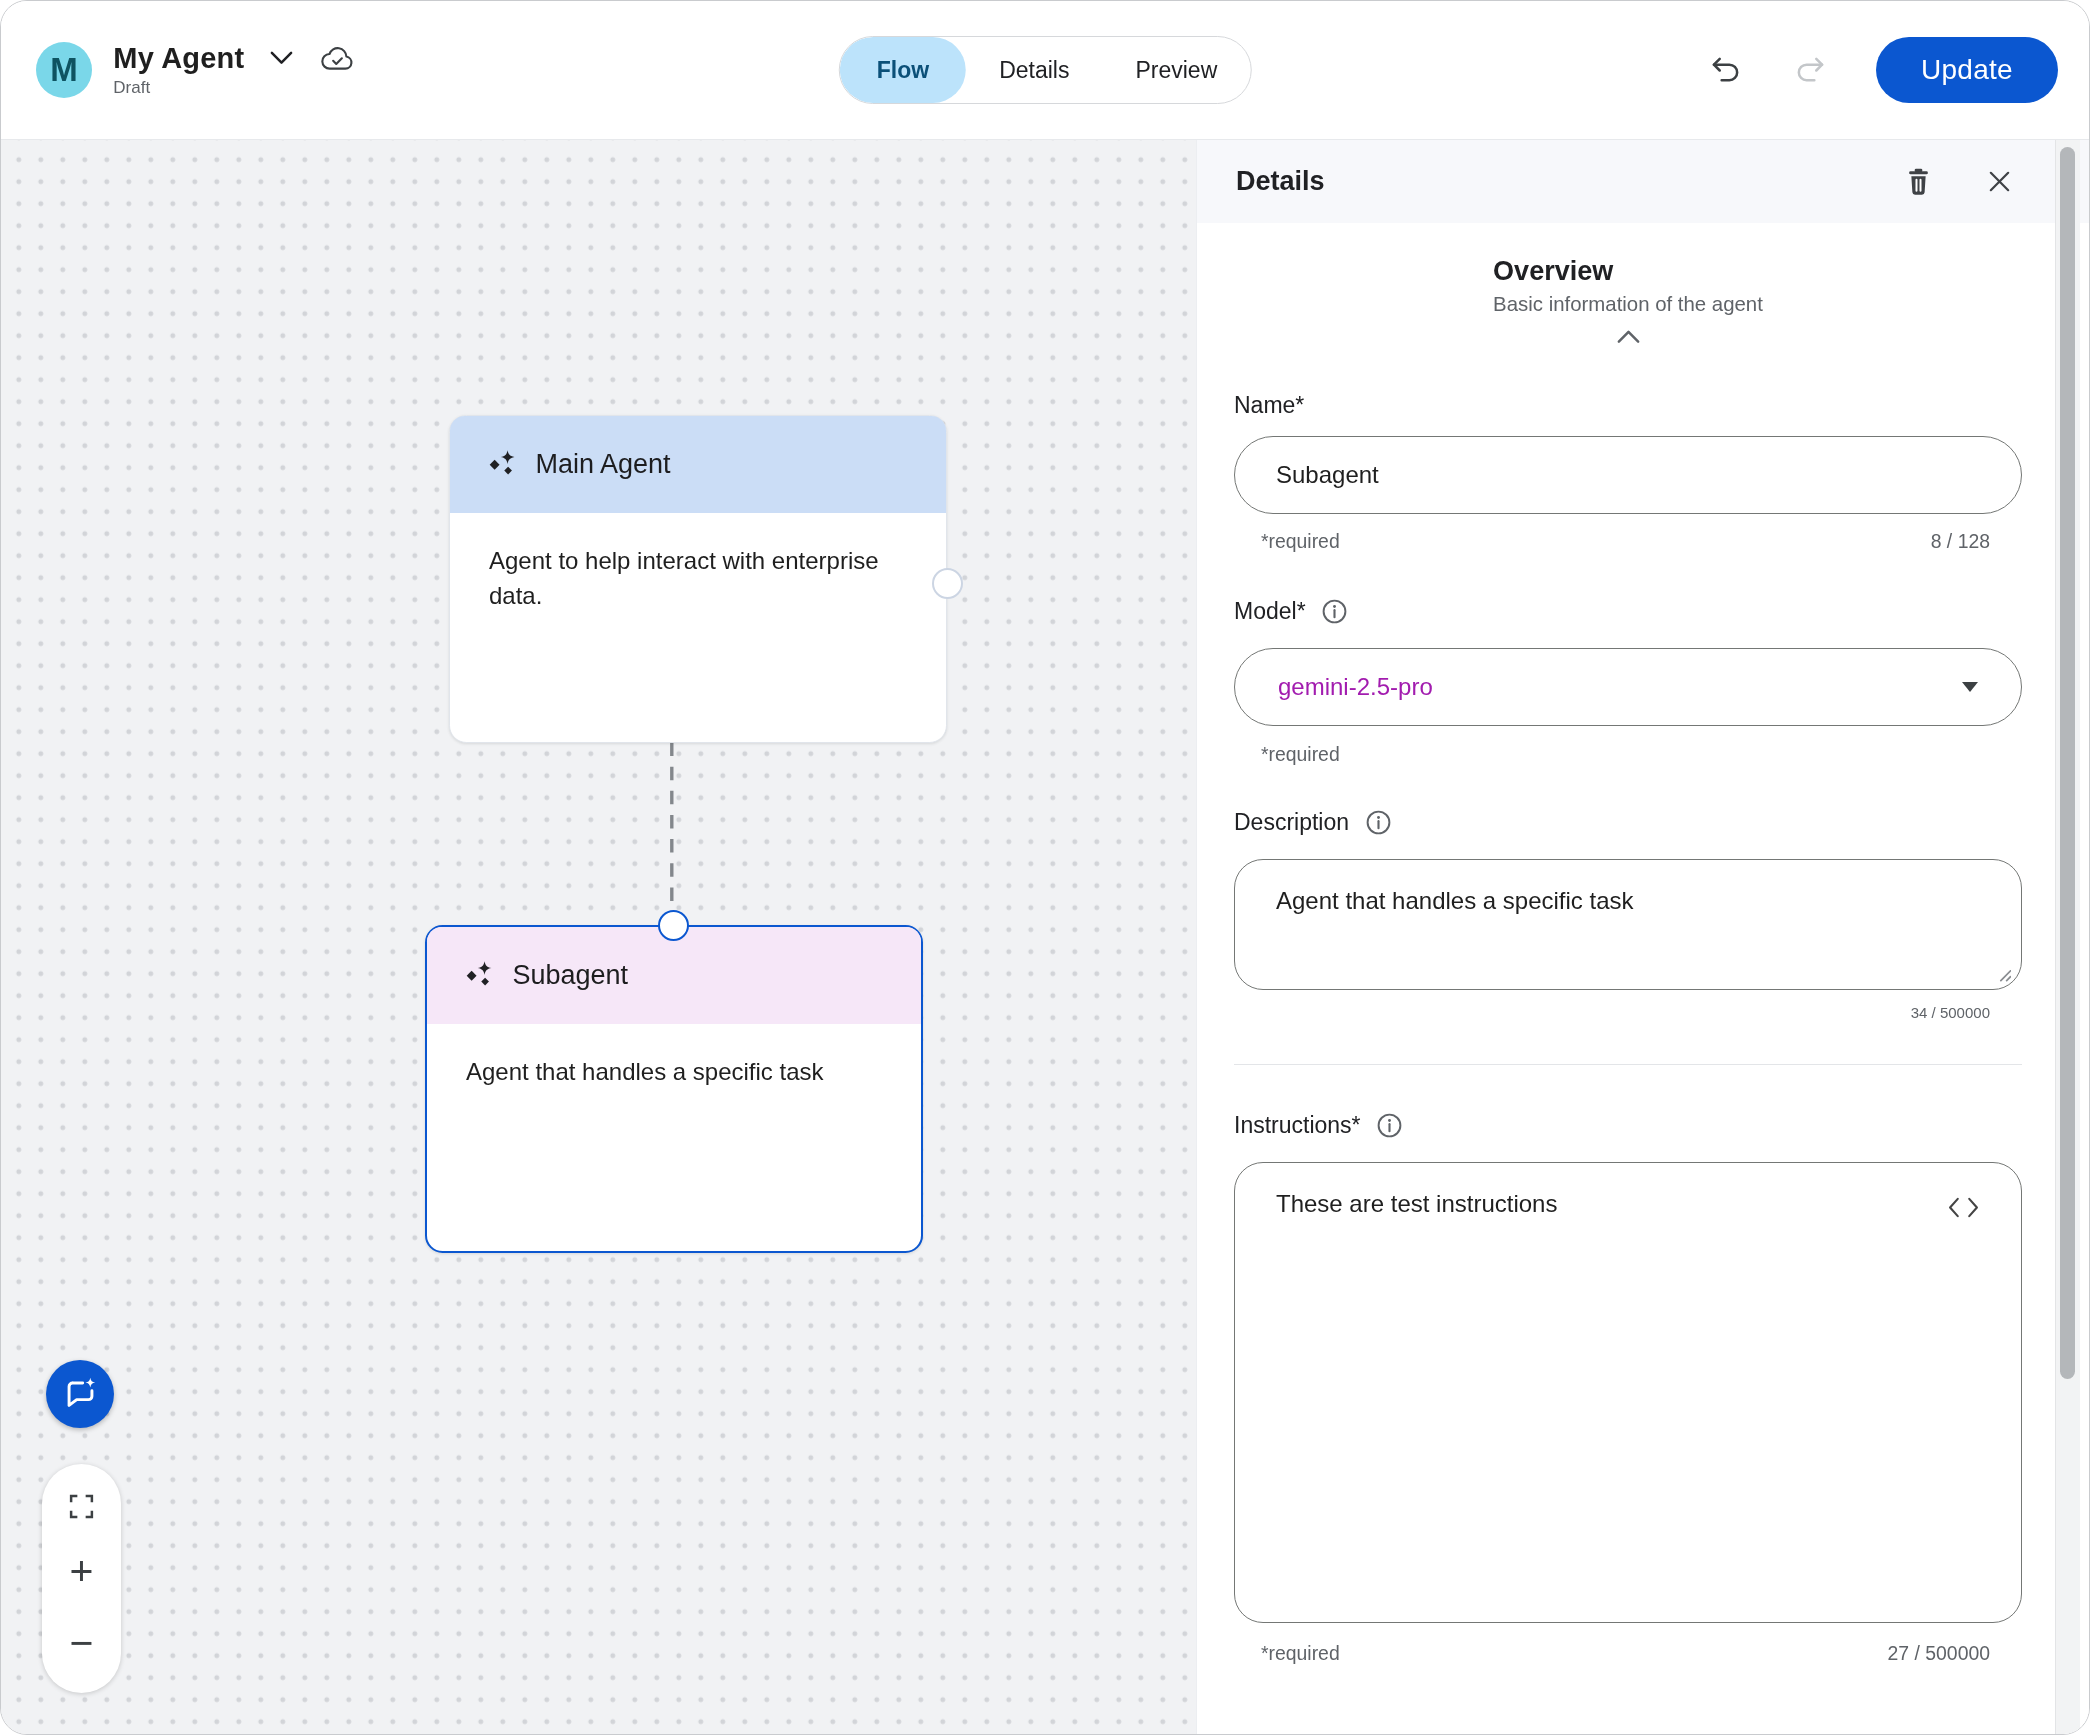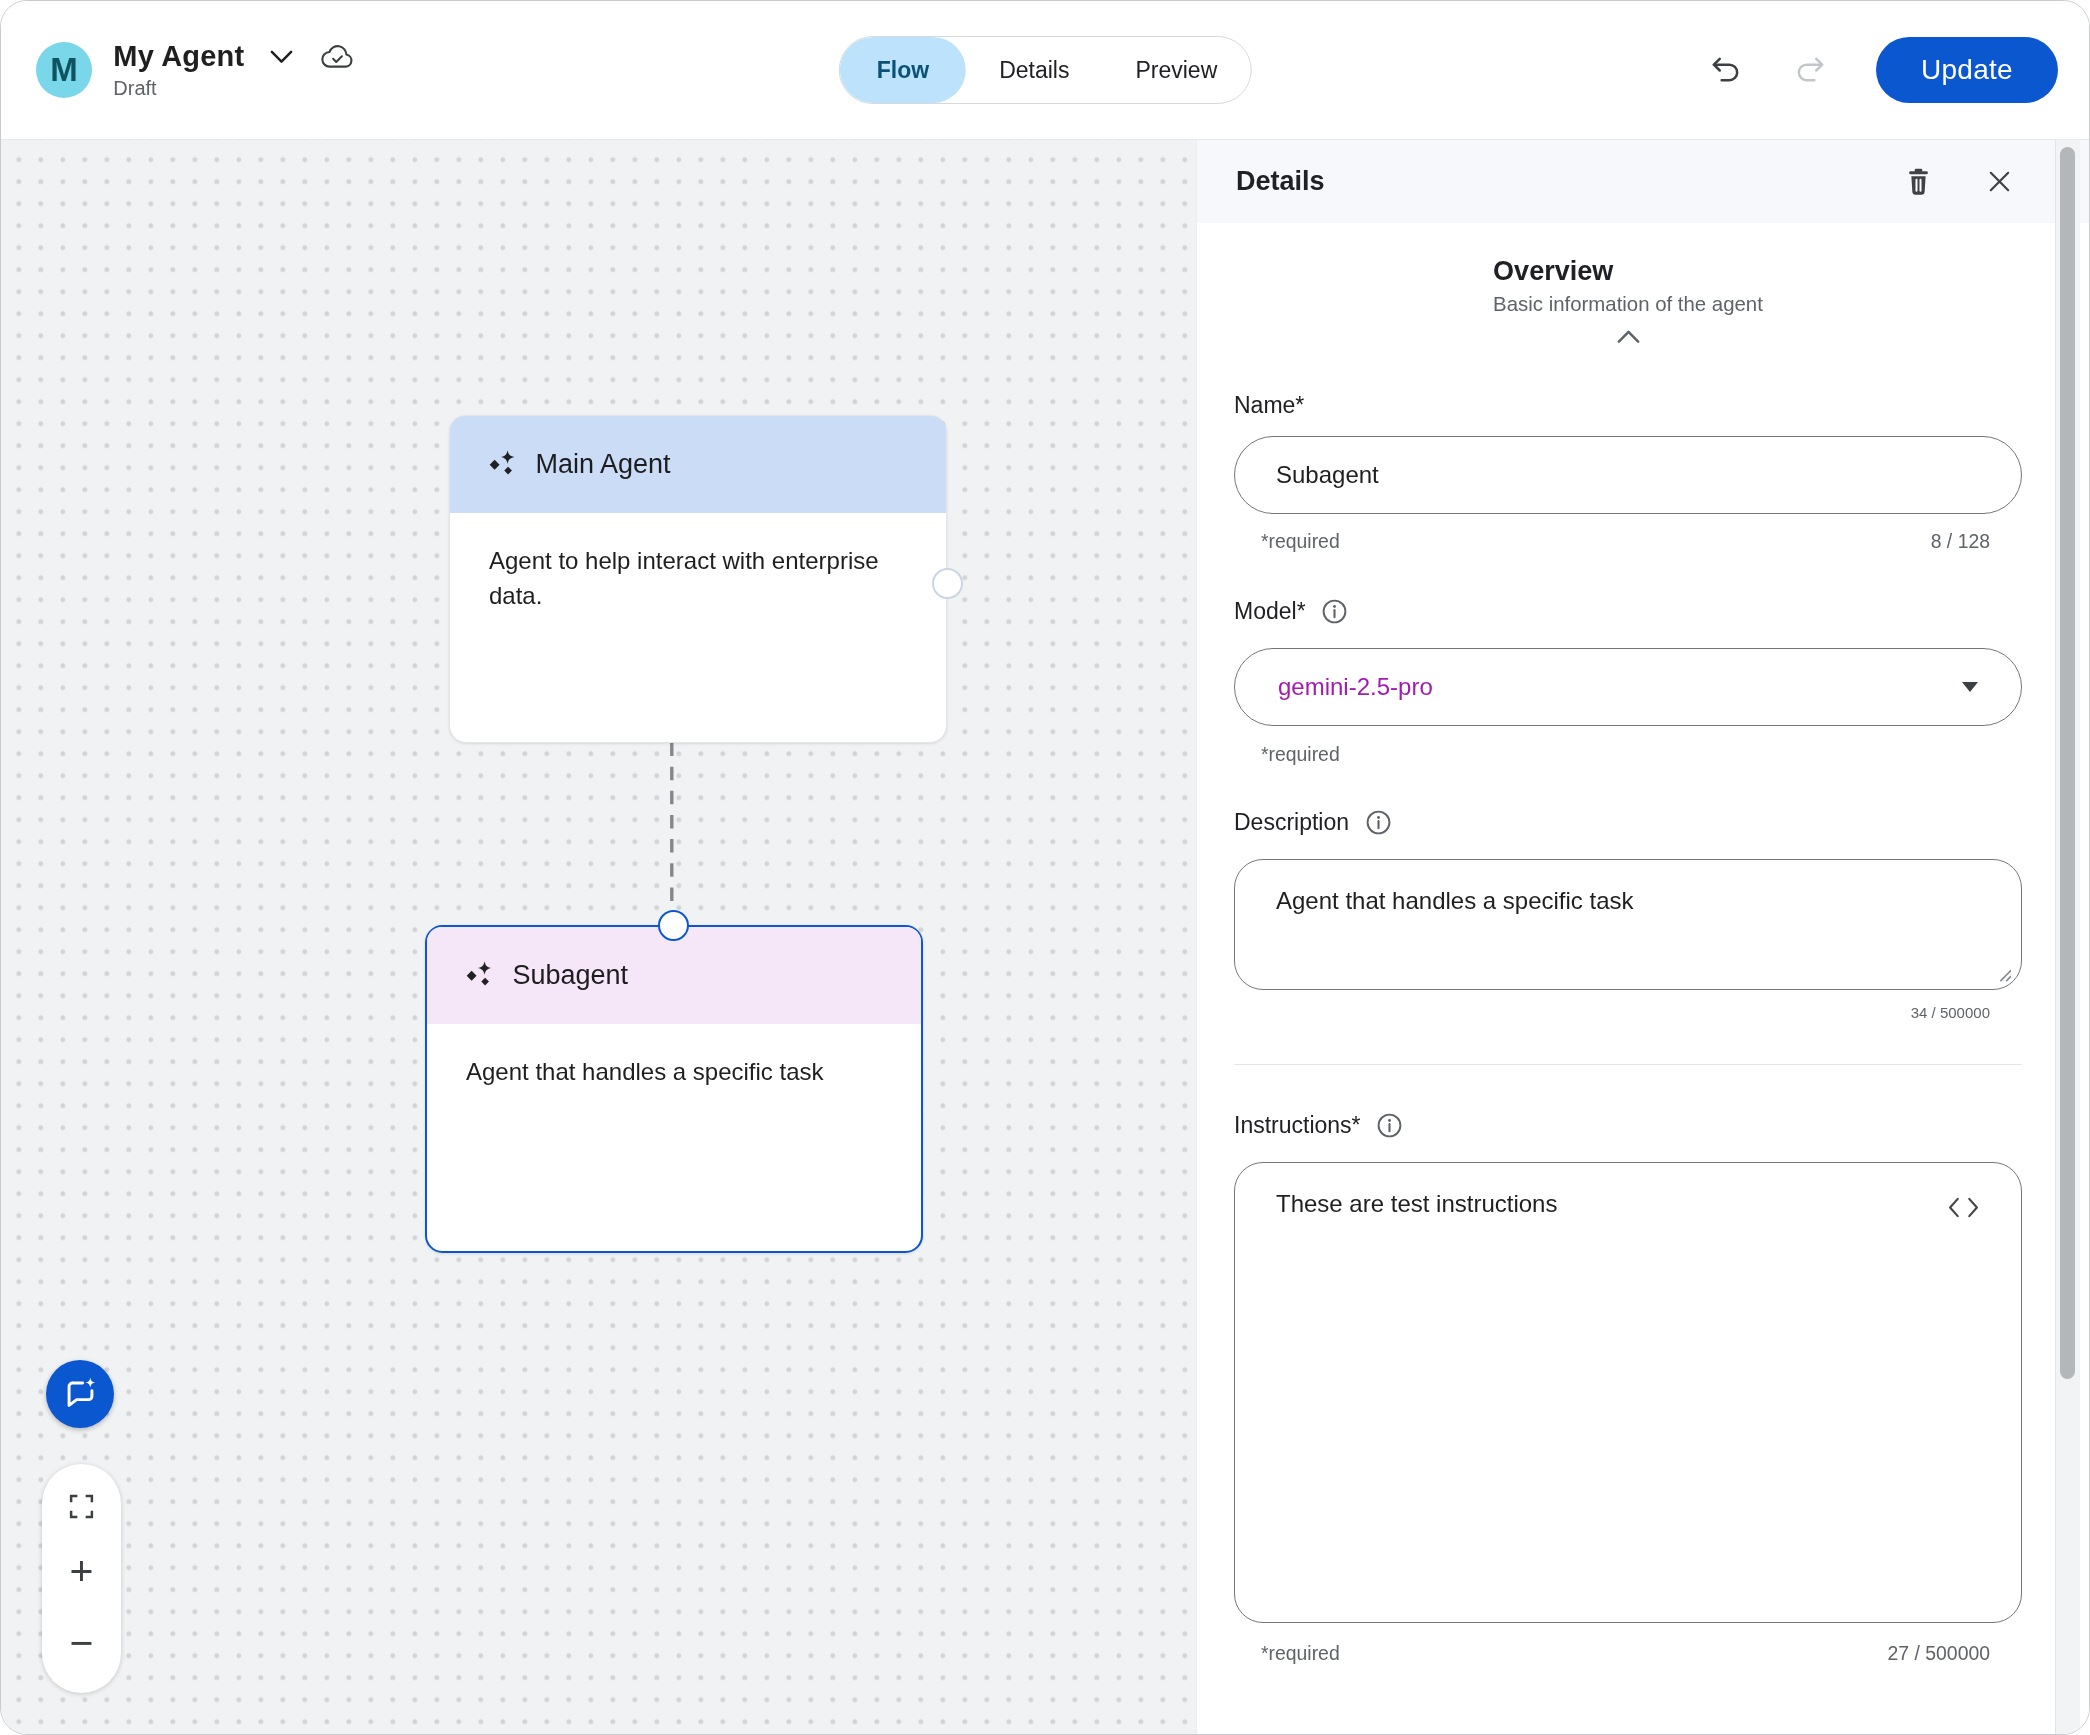--- a/index.html
+++ b/index.html
@@ -18,21 +18,21 @@
   .avatar{
     width:56px;height:56px;border-radius:50%;
     background:var(--avatar_bg,#7ad7e9);color:var(--avatar_text,#0e5361);
     display:flex;align-items:center;justify-content:center;
     font-size:33px;font-weight:700;flex:0 0 auto;
   }
   .title-block{margin-left:21.3px;display:flex;flex-direction:column;gap:3.9px;}
   .title-row{display:flex;align-items:center;gap:25px;}
   .agent-title{font-size:29px;font-weight:700;color:#1f1f1f;letter-spacing:0.2px;}
   .icon-btn{background:none;border:none;padding:0;cursor:pointer;display:flex;align-items:center;justify-content:center;}
-  .agent-status{font-size:20px;color:#5f6368;}
+  .agent-status{font-size:17px;color:#5f6368;}
   .tabs{
     position:absolute;left:50%;top:35px;transform:translateX(-50%);
     height:68px;border:1.5px solid #d6d8db;border-radius:34px;
     background:#fff;display:flex;align-items:stretch;overflow:hidden;
   }
   .tab{
     border:none;background:transparent;font-family:inherit;
     font-size:23px;color:#202124;padding:0 33px;cursor:pointer;
     display:flex;align-items:center;white-space:nowrap;
   }

